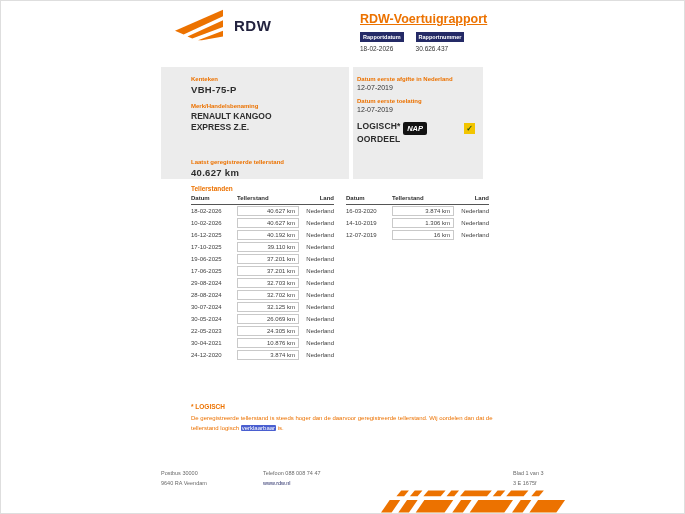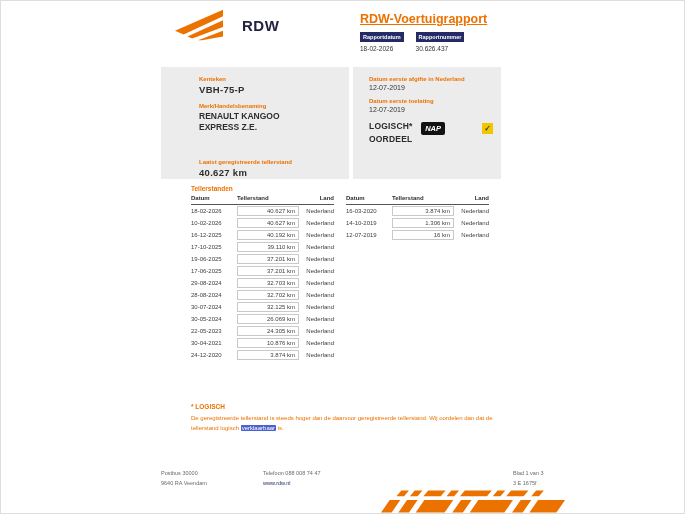--- a/index.html
+++ b/index.html
@@ -1,31 +1,31 @@
 <!DOCTYPE html>
 <html style="--orange: #ec7200; --navy: #242a66; --panel-gray: #ececec; --nap-yellow: #f2c500; --highlight-blue: #4a5fd0; --border-gray: #c9c9c9;"><head>
 <meta charset="utf-8">
 <style>
   * { margin:0; padding:0; box-sizing:border-box; }
   html,body { width:685px; height:514px; background:#ffffff; font-family:"Liberation Sans", sans-serif; }
   .page { position:relative; width:685px; height:514px; background:#fff; border:1px solid #dedede; overflow:hidden; }
 
   
-  .logo { position:absolute; left:174px; top:8px; display:flex; align-items:center; gap:19px; }
+  .logo { position:absolute; left:174px; top:8px; display:flex; align-items:center; gap:11px; }
   .logo-text { font-size:15px; font-weight:bold; color:#23233f; letter-spacing:.5px; }
   .report-title { position:absolute; left:359px; top:11px; font-size:12.5px; font-weight:bold; color:var(--orange,#ec7200);text-decoration:underline; }
   .meta { position:absolute; left:359px; top:31px; display:flex; gap:12px; }
   .meta-col { display:flex; flex-direction:column; }
   .badge { background:var(--navy,#242a66); color:#fff; font-size:5.5px; font-weight:bold; padding:2px 3px; width:max-content; }
   .meta-value { margin-top:3px; font-size:6.5px; color:#333; font-weight:500; }
 
   
   .panel { position:absolute; top:66px; height:112px; background:var(--panel-gray,#ececec); }
-  .panel-left { left:160px; width:188px; padding:9px 0 0 38px; }
-  .panel-right { left:352px; width:148px; padding:9px 8px 0 16px; }
+  .panel-left { left:160px; width:188px; padding:9px 0 0 30px; }
+  .panel-right { left:352px; width:130px; padding:9px 8px 0 4px; }
   .field-label { font-size:6px; font-weight:bold; color:var(--orange,#ec7200); margin-bottom:2px; }
   .value-lg { font-size:9.5px; font-weight:600; color:#2e2e2e; letter-spacing:.3px; margin-bottom:8px; }
   .value-md { font-size:8.5px; font-weight:600; color:#2e2e2e; line-height:1.3; margin-bottom:26px; }
   .value-sm { font-size:7px; font-weight:500; color:#333; margin-bottom:7px; }
   .oordeel-row { display:flex; justify-content:space-between; align-items:flex-start; margin-top:4px; }
   .oordeel-text { font-size:8.5px; font-weight:800; color:#2b2b2b; line-height:1.5; letter-spacing:.2px; }
   .nap { display:flex; align-items:center; margin-top:2px;gap:36px; }
   .nap-text { background:#121212; color:#fff; font-style:italic; font-weight:bold; font-size:7.5px; padding:2px 4px; border-radius:2px; }
   .nap-check { width:11px; height:11px; margin-left:1px; background:var(--nap-yellow,#f2c500); color:#1d4d1d; font-size:8px; font-weight:bold; display:flex; align-items:center; justify-content:center; }
 

